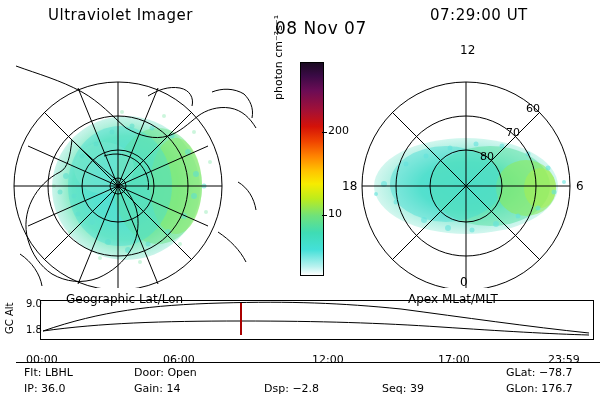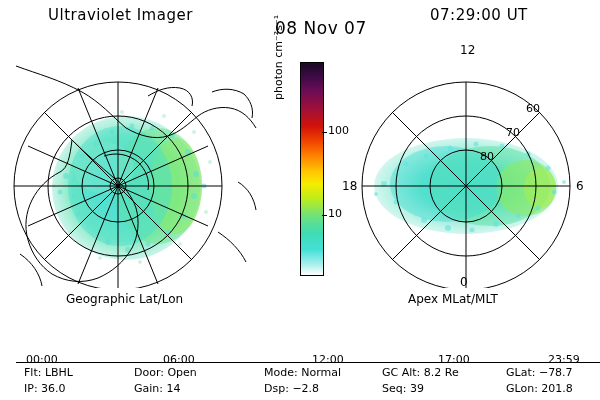--- a/index.html
+++ b/index.html
@@ -197,21 +197,21 @@
     </svg>
   </div>
 
   <div id="cbar-wrap">
     <div class="cbar-label">photon cm⁻²s⁻¹</div>
     <div class="cbar-box">
       <div class="cbar-grad"></div>
     </div>
     <div class="cbar-tick" style="top:70px">
       <i></i>
-        <span>100</span>
+        <span>200</span>
     </div>
     <div class="cbar-tick" style="top:153px">
       <i></i>
         <span>10</span>
     </div>
   </div>
 
   <div class="panel" id="mlt-panel">
     <svg width="252" height="252" viewBox="0 0 252 252">
       <defs>
@@ -274,37 +274,47 @@
         <text x="2" y="154">18</text>
         <text x="236" y="154">6</text>
         <text x="120" y="250">0</text>
       </g>
     </svg>
   </div>
 
   <div class="sub-title" id="geo-sub">Geographic Lat/Lon</div>
   <div class="sub-title" id="mlt-sub">Apex MLat/MLT</div>
 
+  <div id="alt-strip">
+    <div class="alt-ylabel">GC Alt</div>
+    <div class="alt-tick" style="top:-2px">9.0</div>
+    <div class="alt-tick" style="top:24px">1.8</div>
+    <div class="alt-box">
+      <svg width="550" height="36" viewBox="0 0 550 36">
+        <path d="M2 30 C60 10 110 4 180 2 C250 0 300 2 360 8 C420 16 490 26 548 32" fill="none" stroke="#000" stroke-width="1"></path>
+        <path d="M2 30 C60 22 120 20 200 20 C280 20 340 22 400 26 C460 30 510 33 548 34" fill="none" stroke="#000" stroke-width="1"></path>
+        <line x1="200" y1="2" x2="200" y2="34" stroke="#aa0000" stroke-width="2"></line>
+      </svg>
+    </div>
+  </div>
 
   <div id="time-axis">
     <div class="t-lab" style="left:18px">00:00</div>
     <div class="t-lab" style="left:155px">06:00</div>
     <div class="t-lab" style="left:304px">12:00</div>
     <div class="t-lab" style="left:430px">17:00</div>
     <div class="t-lab" style="left:540px">23:59</div>
   </div>
 
   <div class="footer">
     <div class="sep"></div>
     <div class="f-item" style="left:8px;top:0">Flt: LBHL</div>
     <div class="f-item" style="left:118px;top:0">Door: Open</div>
-    <div class="f-item" style="left:248px;top:0">Mode: Normal</div>
-    <div class="f-item" style="left:366px;top:0">GC Alt: 8.2 Re</div>
     <div class="f-item" style="left:490px;top:0">GLat: −78.7</div>
 
     <div class="f-item" style="left:8px;top:16px">IP: 36.0</div>
     <div class="f-item" style="left:118px;top:16px">Gain: 14</div>
     <div class="f-item" style="left:248px;top:16px">Dsp: −2.8</div>
     <div class="f-item" style="left:366px;top:16px">Seq: 39</div>
-    <div class="f-item" style="left:490px;top:16px">GLon: 201.8</div>
+    <div class="f-item" style="left:490px;top:16px">GLon: 176.7</div>
   </div>
 
 </div>
 
 </body></html>

